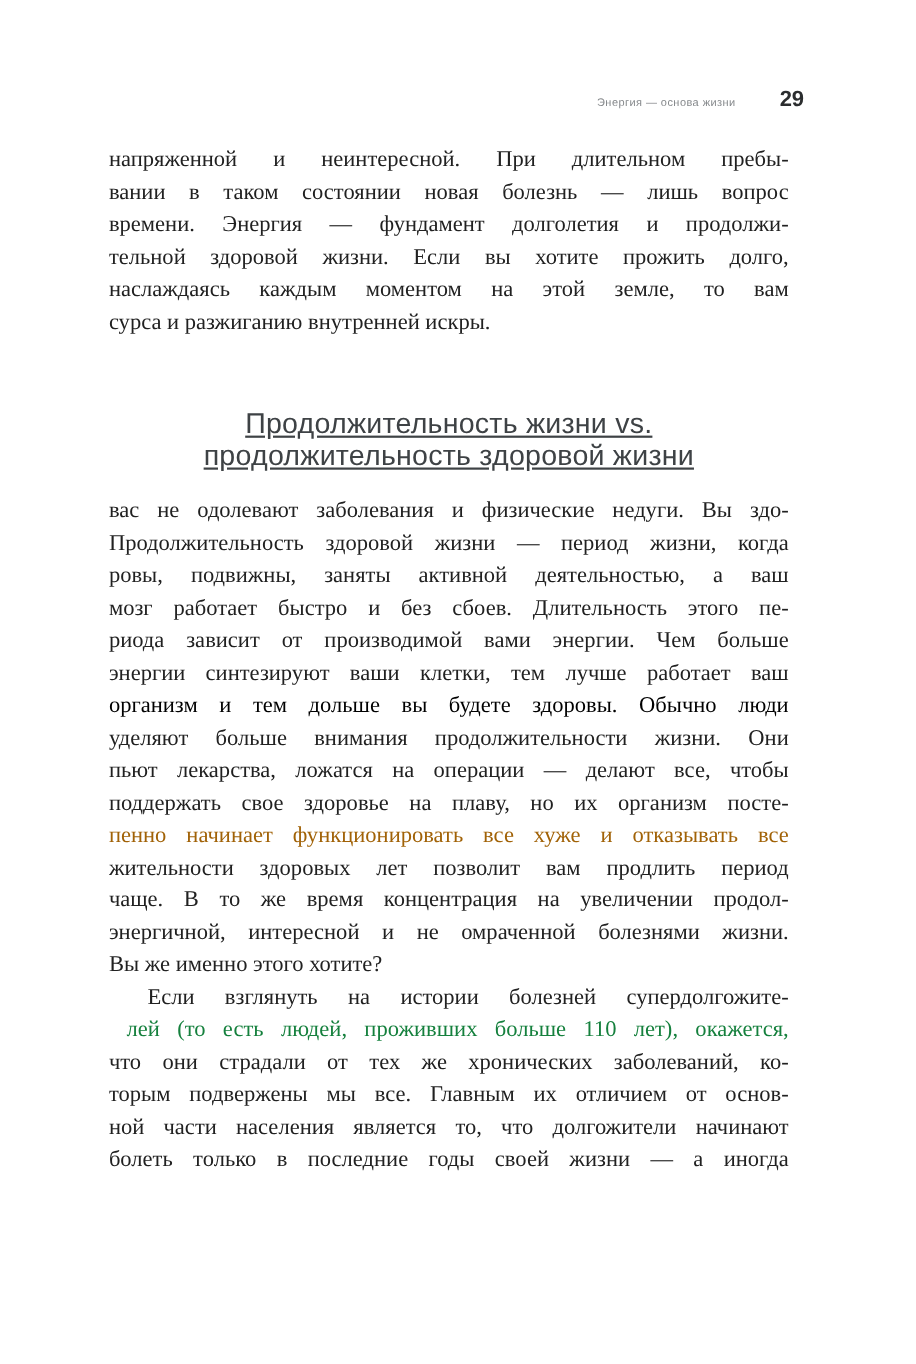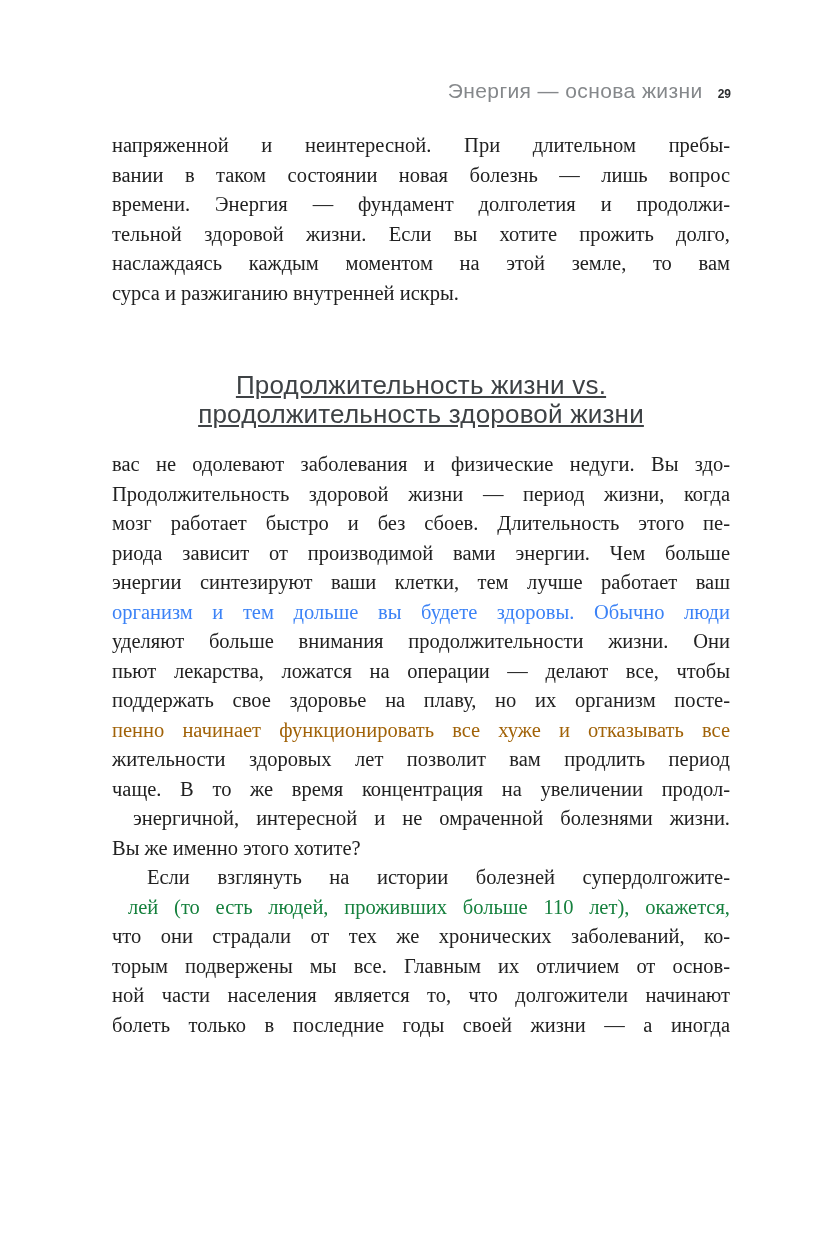--- a/index.html
+++ b/index.html
@@ -19,37 +19,37 @@
     position: absolute;
     top: 79px;
     left: 113px;
     width: 618px;
     display: flex;
     justify-content: flex-end;
     align-items: baseline;
     font-family: "Liberation Sans", "DejaVu Sans", sans-serif;
   }
   .running-title {
-    font-size: 21px;
+    font-size: 10px;
     letter-spacing: 0.4px;
     color: #85888b;
     font-weight: 400;
   }
   .page-number {
-    margin-left: 15px;
-    font-size: 12px;
+    margin-left: 40px;
+    font-size: 20px;
     font-weight: 700;
     color: #2b2d2f;
     text-align: center;
   }
   
   .text-column {
     position: absolute;
     top: 131px;
-    left: 112px;
+    left: 99px;
     width: 618px;
     font-family: "Liberation Serif", "DejaVu Serif", serif;
     font-size: 20.5px;
     line-height: 29.5px;
     color: #212121;
   }
   .paragraph {
     margin: 0;
   }
   .line {
@@ -108,31 +108,32 @@
 
     <h2 class="section-heading" style="color: rgb(62, 66, 69); text-decoration: underline;">
       <span class="heading-line">Продолжительность жизни vs.</span>
       <span class="heading-line">продолжительность здоровой жизни</span>
     </h2>
 
     <div>
         <div class="paragraph">
           <div class="line" style="color: rgb(33, 33, 33);">вас не одолевают заболевания и физические недуги. Вы здо-</div>
           <div class="line" style="color: rgb(33, 33, 33);">Продолжительность здоровой жизни — период жизни, когда</div>
+          <div class="line" style="color: rgb(33, 33, 33);">ровы, подвижны, заняты активной деятельностью, а ваш</div>
           <div class="line" style="color: rgb(33, 33, 33);">мозг работает быстро и без сбоев. Длительность этого пе-</div>
           <div class="line" style="color: rgb(33, 33, 33);">риода зависит от производимой вами энергии. Чем больше</div>
           <div class="line" style="color: rgb(33, 33, 33);">энергии синтезируют ваши клетки, тем лучше работает ваш</div>
-          <div class="line" style="color: #3b82f6;">организм и тем дольше вы будете здоровы. Обычно люди</div>
+          <div class="line" style="color: #000000;">организм и тем дольше вы будете здоровы. Обычно люди</div>
           <div class="line" style="color: rgb(33, 33, 33);">уделяют больше внимания продолжительности жизни. Они</div>
           <div class="line" style="color: rgb(33, 33, 33);">пьют лекарства, ложатся на операции — делают все, чтобы</div>
           <div class="line" style="color: rgb(33, 33, 33);">поддержать свое здоровье на плаву, но их организм посте-</div>
           <div class="line" style="color: #a16207;">пенно начинает функционировать все хуже и отказывать все</div>
           <div class="line" style="color: rgb(33, 33, 33);">жительности здоровых лет позволит вам продлить период</div>
           <div class="line" style="color: rgb(33, 33, 33);">чаще. В то же время концентрация на увеличении продол-</div>
-          <div class="line" style="color: rgb(33, 33, 33); margin-left: 21px;">энергичной, интересной и не омраченной болезнями жизни.</div>
+          <div class="line" style="color: rgb(33, 33, 33);">энергичной, интересной и не омраченной болезнями жизни.</div>
           <div class="line no-stretch" style="color: rgb(33, 33, 33);">Вы же именно этого хотите?</div>
         </div>
         <div class="paragraph">
           <div class="line indent" style="color: rgb(33, 33, 33);">Если взглянуть на истории болезней супердолгожите-</div>
           <div class="line" style="color: #15803d; margin-left: 16px;">лей (то есть людей, проживших больше 110 лет), окажется,</div>
           <div class="line" style="color: rgb(33, 33, 33);">что они страдали от тех же хронических заболеваний, ко-</div>
           <div class="line" style="color: rgb(33, 33, 33);">торым подвержены мы все. Главным их отличием от основ-</div>
           <div class="line" style="color: rgb(33, 33, 33);">ной части населения является то, что долгожители начинают</div>
           <div class="line" style="color: rgb(33, 33, 33);">болеть только в последние годы своей жизни — а иногда</div>
         </div>

